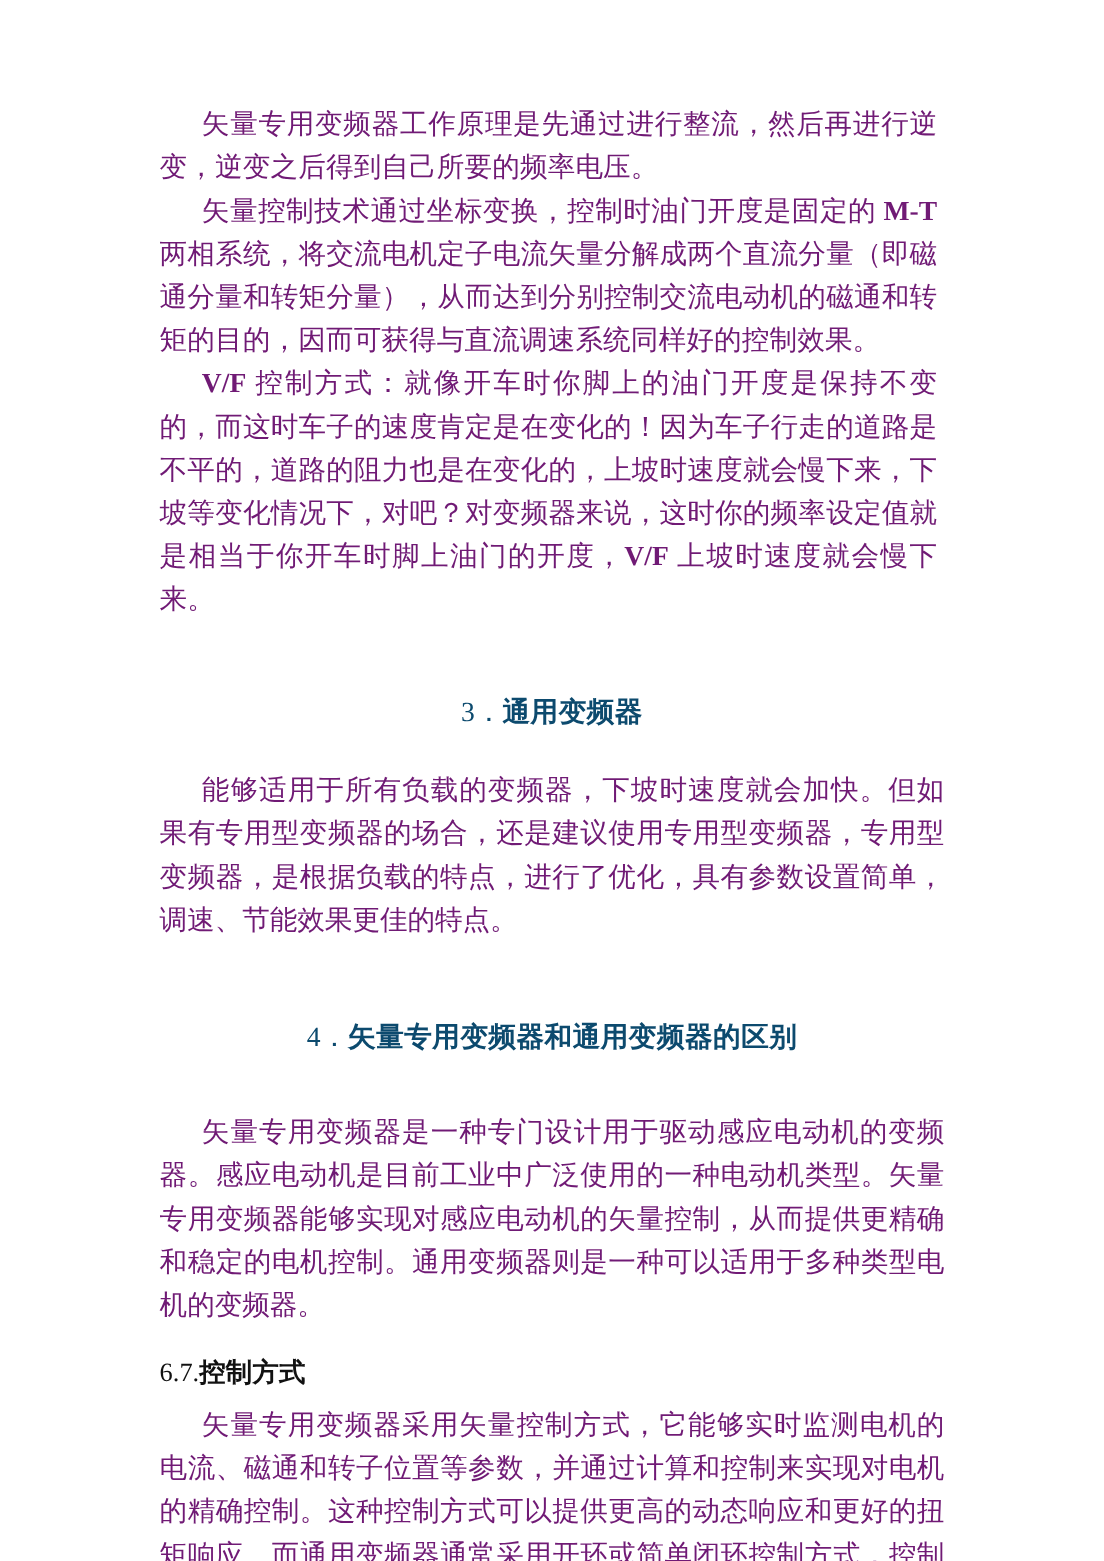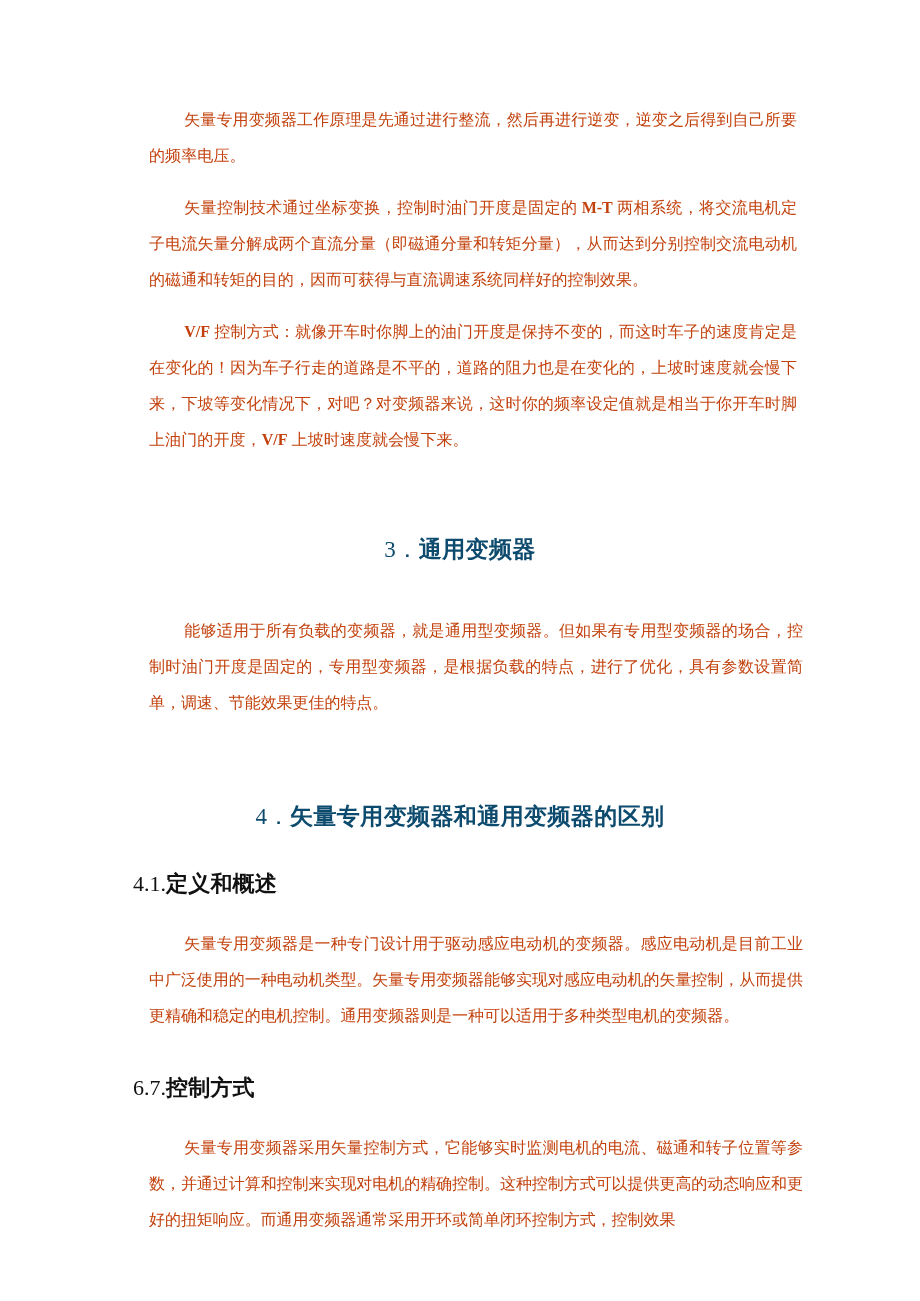--- a/index.html
+++ b/index.html
@@ -25,28 +25,28 @@
   .content {
     position: absolute;
     left: 133px;
     top: 86px;
     width: 654px;
   }
 
   
   .para {
     font-family: "Liberation Serif", "DejaVu Serif", serif;
-    font-size: 16px;
+    font-size: 23px;
     line-height: 36px;
     text-align: justify;
     text-justify: inter-ideograph;
     text-indent: 35.2px;
-    margin: 16px;
+    margin: 0;
     padding: 0;
-    color: #c2410c;
+    color: #701a75;
     letter-spacing: 0.1px;
     word-break: break-all;
   }
   .para.tight {
     width: 648px;
   }
   
   .para.wide {
     width: 654px;
     letter-spacing: -0.05px;
@@ -120,29 +120,28 @@
 
     <p class="para tight"><span class="lat">V/F</span><span> 控制方式：就像开车时你脚上的油门开度是保持不变的，而这时车子的速度肯定是在变化的！因为车子行走的道路是不平的，道路的阻力也是在变化的，上坡时速度就会慢下来，下坡等变化情况下，对吧？对变频器来说，这时你的频率设定值就是相当于你开车时脚上油门的开度，</span><span class="lat">V/F</span><span> 上坡时速度就会慢下来。</span></p>
 
 
     <div class="sp-h3-before"></div>
 
     <h2 class="h-center"><span class="num">3</span><span class="num">．</span><span>通用变频器</span></h2>
 
     <div class="sp-h3-after"></div>
 
-    <p class="para wide">能够适用于所有负载的变频器，就是通用型变频器。但如果有专用型变频器的场合，控制时油门开度是固定的，专用型变频器，是根据负载的特点，进行了优化，具有参数设置简单，调速、节能效果更佳的特点。</p>
+    <p class="para wide">能够适用于所有负载的变频器，下坡时速度就会加快。但如果有专用型变频器的场合，还是建议使用专用型变频器，专用型变频器，是根据负载的特点，进行了优化，具有参数设置简单，调速、节能效果更佳的特点。</p>
 
     <div class="sp-h4-before"></div>
 
     <h2 class="h-center"><span class="num">4</span><span class="num">．</span><span>矢量专用变频器和通用变频器的区别</span></h2>
 
     <div class="sp-h4-after"></div>
 
-    <h3 class="h-sub"><span class="num">4.1.</span><span>定义和概述</span></h3>
 
     <div class="sp-h41-after"></div>
 
     <p class="para wide">矢量专用变频器是一种专门设计用于驱动感应电动机的变频器。感应电动机是目前工业中广泛使用的一种电动机类型。矢量专用变频器能够实现对感应电动机的矢量控制，从而提供更精确和稳定的电机控制。通用变频器则是一种可以适用于多种类型电机的变频器。</p>
 
     <div class="sp-h42-before"></div>
 
     <h3 class="h-sub"><span class="num">6.7.</span><span>控制方式</span></h3>
 
     <div class="sp-h42-after"></div>

